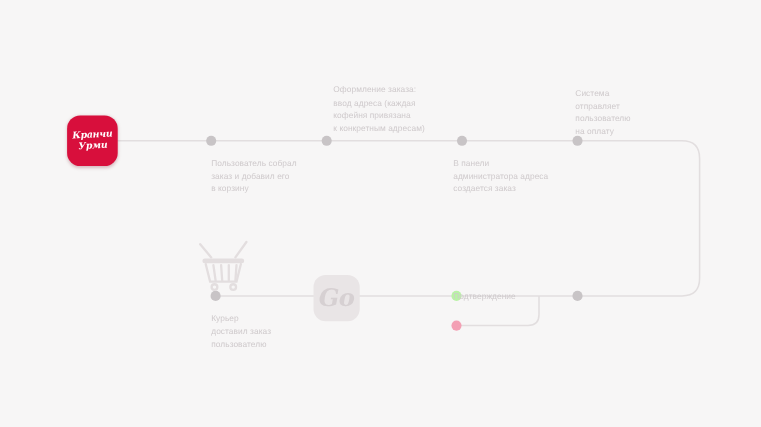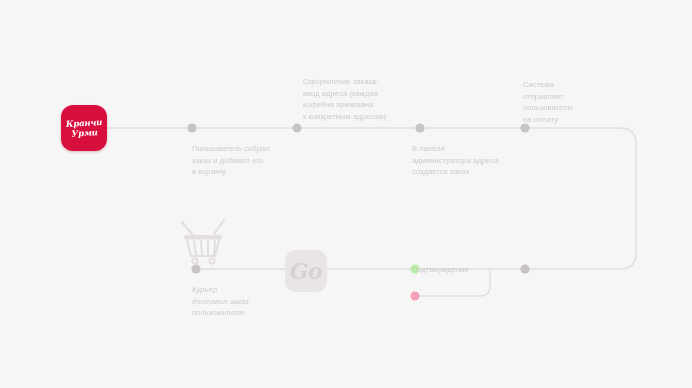--- a/index.html
+++ b/index.html
@@ -165,21 +165,21 @@
 
   <div class="caption" style="left:412px; top:143px; width:118px;">В панели
 администратора адреса
 создается заказ</div>
 
   <div class="caption" style="left:523px; top:79px; width:110px;">Система
 отправляет
 пользователю
 на оплату</div>
 
-  <div class="caption" style="left:192px; top:284px; width:115px;font-style:italic;">Курьер
+  <div class="caption" style="left:192px; top:284px; width:115px;">Курьер
 доставил заказ
 пользователю</div>
 
   <div class="caption muted-green" style="left:412px; top:246px; width:120px;margin-top:18px;">Подтверждение</div>
 
 
 
 </div>
 
 </body></html>

